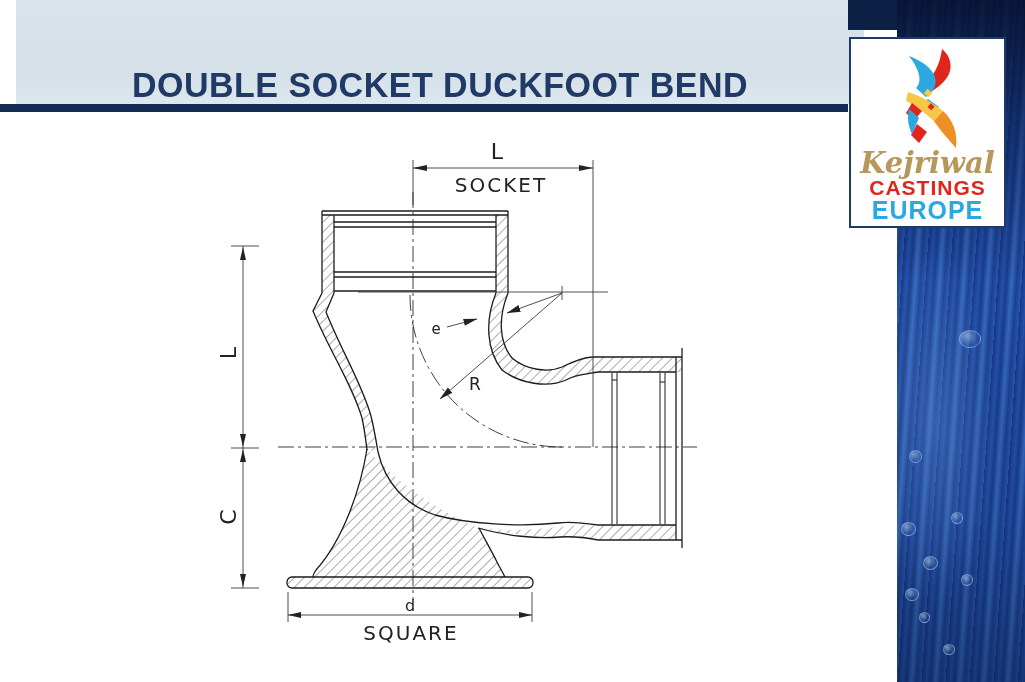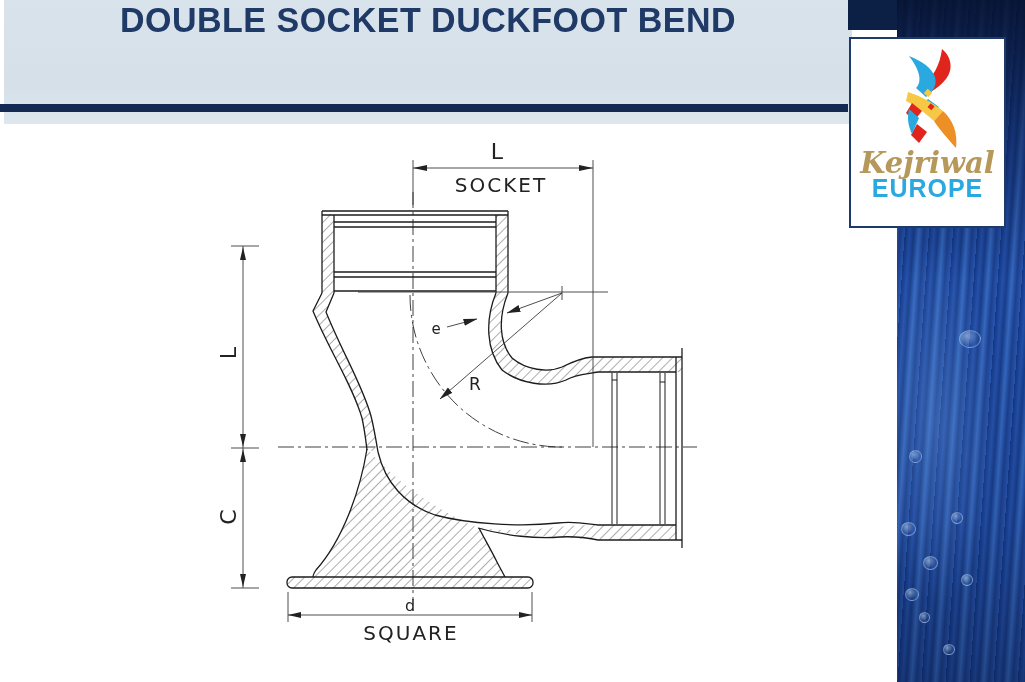--- a/index.html
+++ b/index.html
@@ -1,22 +1,22 @@
 <!DOCTYPE html>
 <html><head>
 <meta charset="utf-8">
 <style>
   html,body{margin:0;padding:0;}
   body{width:1025px;height:682px;position:relative;overflow:hidden;background:#ffffff;
        font-family:"Liberation Sans",sans-serif;}
 
   
-  .header{position:absolute;left:4px;top:0;width:848px;height:124px;
+  .header{position:absolute;left:16px;top:0;width:848px;height:104px;
           background:linear-gradient(180deg,#d9e3eb 0%,#d5e0e8 70%,#dde7ee 100%);
-          display:flex;align-items:flex-start;justify-content:center;}
+          display:flex;align-items:flex-end;justify-content:center;}
   .header .title{color:#1f3a66;font-weight:bold;font-size:34px;letter-spacing:.5px;
                  font-family:"Liberation Sans",sans-serif;transform:scaleY(1.05);}
   .header-rule{position:absolute;left:0;top:104px;width:848px;height:8px;background:#132b52;}
 
   
   .navy-block{position:absolute;left:848px;top:0;width:49px;height:30px;background:#0c1f44;}
   .water{position:absolute;left:897px;top:0;width:128px;height:682px;
     background:
       linear-gradient(180deg,rgba(4,13,38,.88) 0px,rgba(6,20,60,.55) 140px,rgba(10,30,85,.18) 280px,rgba(6,22,66,.25) 520px,rgba(4,14,44,.45) 682px),
       repeating-linear-gradient(94deg,#163d8f 0px,#2a5cbe 5px,#1b4496 9px,#3f79d8 14px,#20489c 19px,#2f63c4 24px),
@@ -74,20 +74,21 @@
 
     <path d="M17,56 L27,64 L19,74 L11,66 Z" fill="#e0251c"></path>
     <path d="M22,77 L32,85 L24,96 L16,88 Z" fill="#e0251c"></path>
 
     <path d="M14,62 L24,71 L17,87 C13,79 12,70 14,62 Z" fill="#2aa9e0"></path>
 
     <rect x="30" y="43" width="6" height="6" transform="rotate(40 33 46)" fill="#f6c844"></rect>
     <rect x="34" y="57" width="5" height="5" transform="rotate(40 36 59)" fill="#e0251c"></rect>
   </svg>
   <div class="logo-script">Kejriwal</div>
+  <div class="logo-castings">CASTINGS</div>
   <div class="logo-europe">EUROPE</div>
 </div>
 
 <svg class="drawing" viewBox="0 0 1025 682">
   <defs>
     <pattern id="hatch" patternUnits="userSpaceOnUse" width="7" height="7" patternTransform="rotate(45)">
       <line x1="0" y1="0" x2="0" y2="7" stroke="#4a4a4a" stroke-width="0.9"></line>
     </pattern>
     <marker id="arr" viewBox="0 0 14 9" markerWidth="14" markerHeight="9" refX="13.5" refY="4.5" orient="auto" markerUnits="userSpaceOnUse">
       <path d="M14,4.5 L0,1 L0,8 Z" fill="#222"></path>

